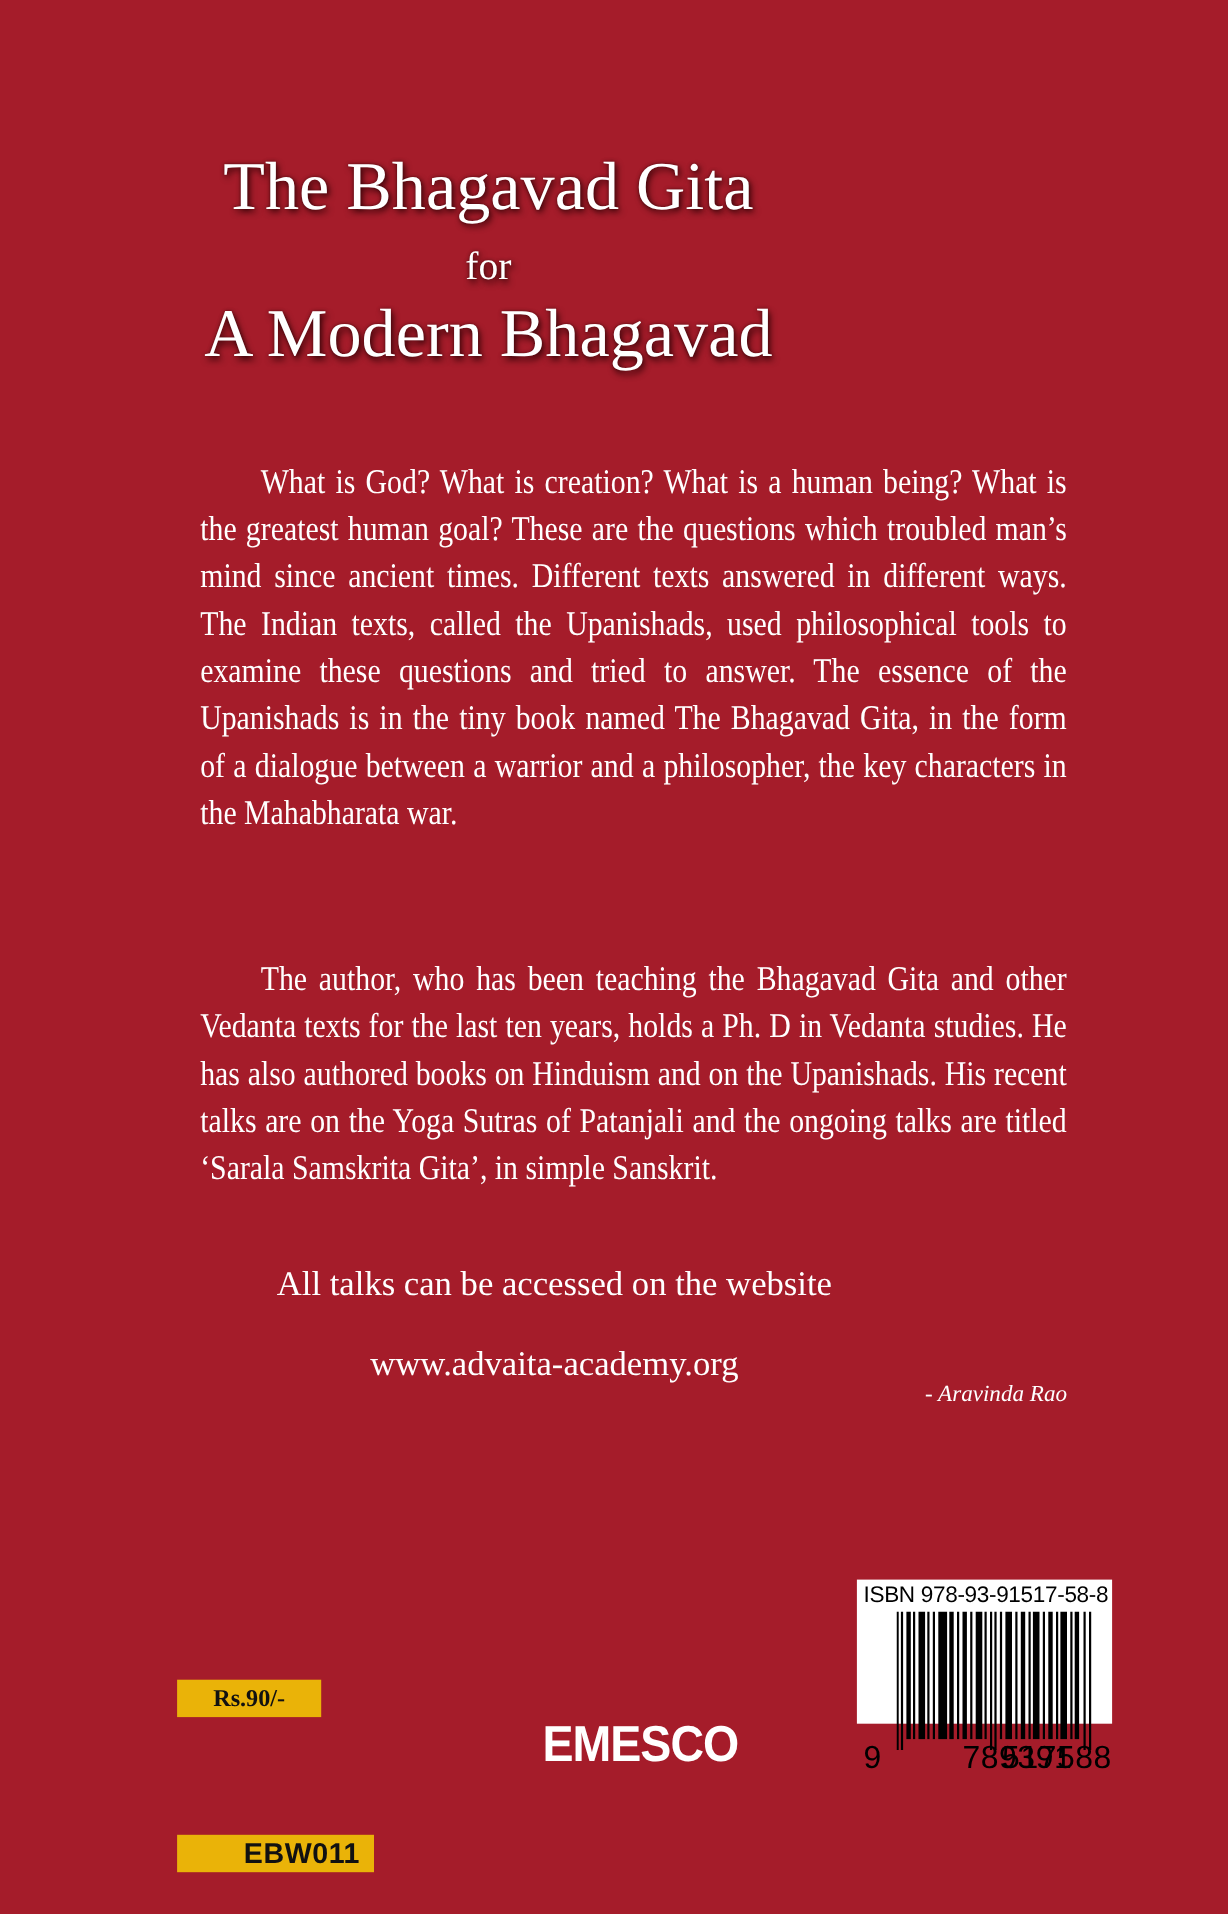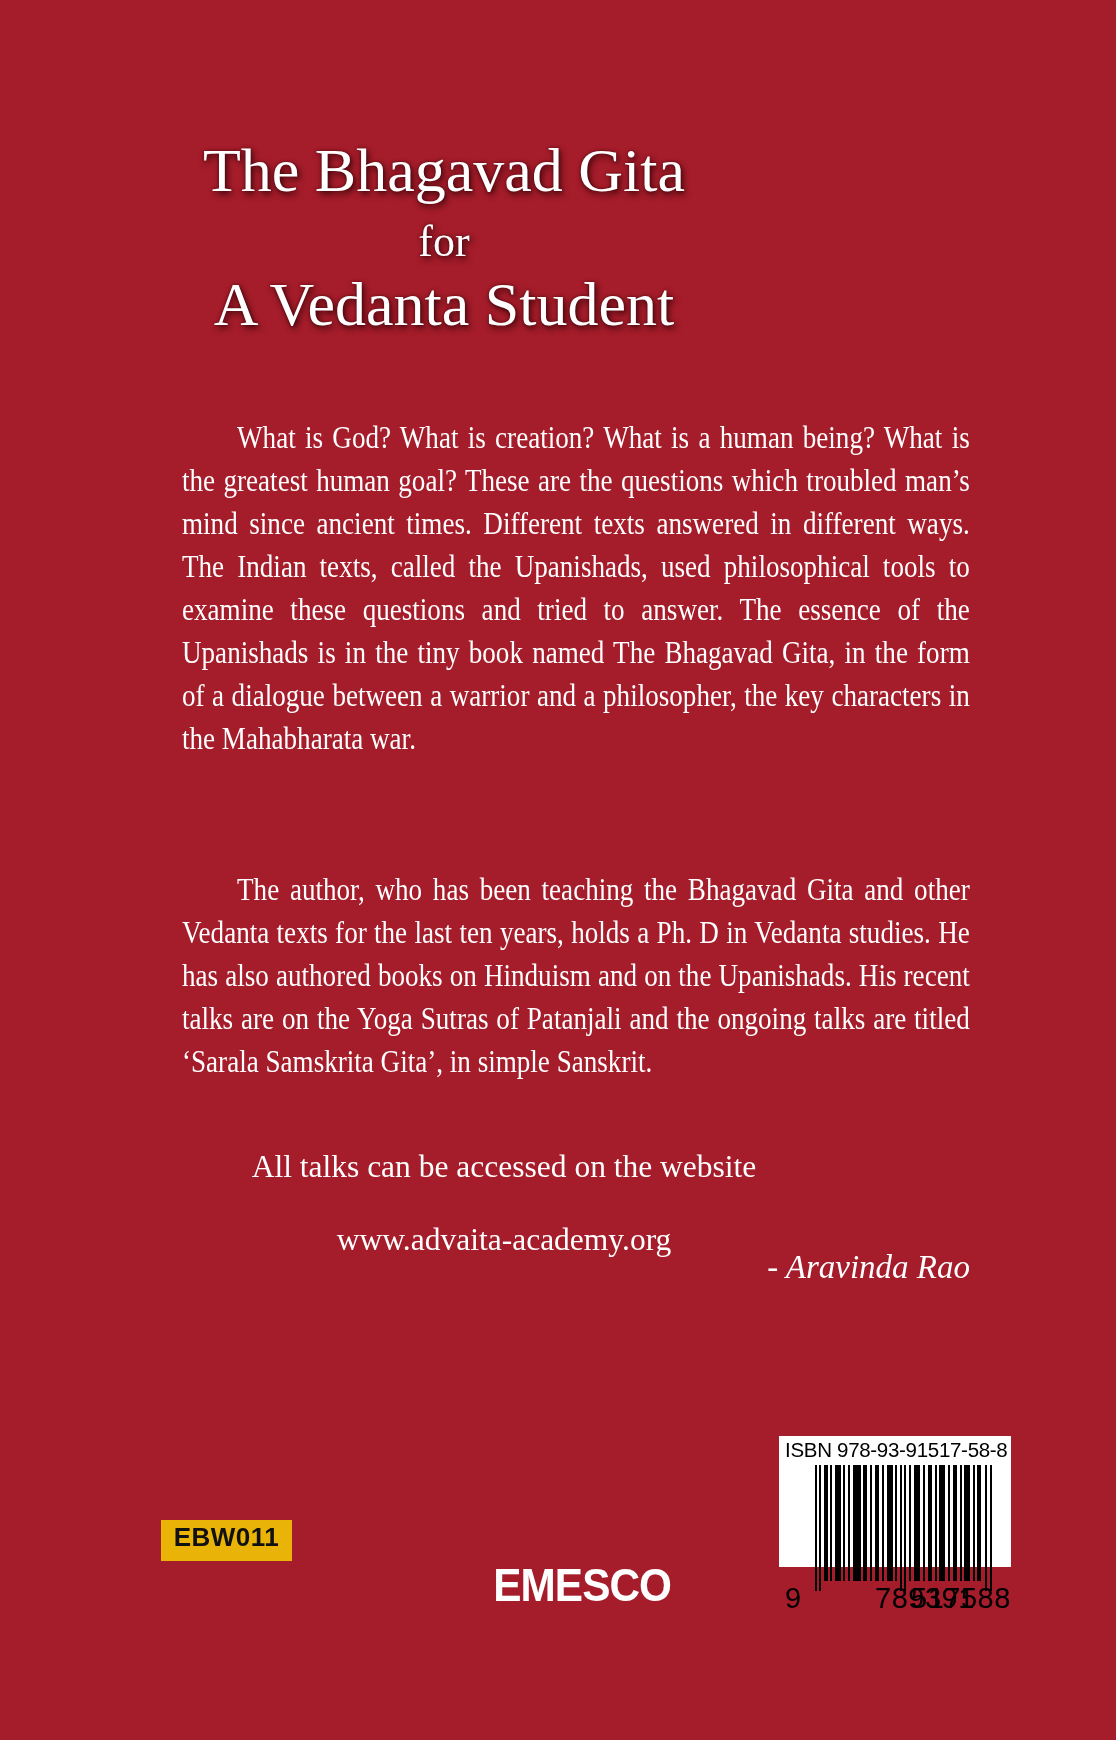--- a/index.html
+++ b/index.html
@@ -9,51 +9,51 @@
     position: relative; overflow: hidden;
     font-family: "Liberation Serif", "DejaVu Serif", serif;
     color: #ffffff;
   }
   .title-line {
     position: absolute; left: 0; width: 888px; text-align: center;
     color: #ffffff;
     text-shadow: 2px 3px 6px rgba(40,0,5,0.85), 0 0 3px rgba(40,0,5,0.6);
   }
   .t1 { top: 134px; font-size: 62px; line-height: 72px; }
-  .t2 { top: 220px; font-size: 44px; line-height: 44px; }
+  .t2 { top: 220px; font-size: 36px; line-height: 44px; }
   .t3 { top: 268px; font-size: 62px; line-height: 72px; }
 
   .body-text {
     position: absolute; left: 182px; width: 788px;
     font-size: 31.5px; line-height: 43px;
     text-align: justify;
     transform: scaleX(0.86); transform-origin: left top;
   }
   .body-text p { margin: 0; text-indent: 64px; }
   .p1 { top: 416px; width: 916px; }
   .p2 { top: 868px; width: 916px; }
 
   .center-line {
     position: absolute; left: 0; width: 1008px; text-align: center;
     font-size: 31.5px; line-height: 43px;
   }
   .c1 { top: 1145px; }
   .c2 { top: 1188px; margin-top: 30px; }
   .signature {
     position: absolute; right: 146px; top: 1246px;
-    font-size: 33px; font-style: italic; line-height: 43px;
+    font-size: 21px; font-style: italic; line-height: 43px;
   }
 
   .tag-box {
     position: absolute; left: 161px; width: 131px; height: 34px;
     background: #eab308; color: #111;
     display: flex; align-items: center; justify-content: center;
   }
   .price { top: 1527px; font-family: "Liberation Serif", serif; font-weight: bold; font-size: 22px; }
-  .code { top: 1520px; font-family: "Liberation Sans", sans-serif; font-weight: bold; font-size: 26px; letter-spacing: 0.5px; }
+  .code { top: 1668px; font-family: "Liberation Sans", sans-serif; font-weight: bold; font-size: 26px; letter-spacing: 0.5px; padding-left: 48px; }
 
   .publisher-logo {
     position: absolute; left: 486px; top: 1558px; width: 180px; height: 54px;
     font-family: "Liberation Sans", sans-serif; font-weight: bold;
     font-size: 46px; line-height: 54px; letter-spacing: -1px;
     color: #ffffff; text-align: center;
     transform: scaleX(0.92);
   }
 
   .barcode-box {
@@ -77,21 +77,21 @@
   .ean-left { position: absolute; left: 42px; top: 0; letter-spacing: 0.5px; margin-left: 48px; }
   .ean-right { position: absolute; left: 126px; top: 0; letter-spacing: 0.5px; }
 </style>
 </head>
 <body>
 
 <div>
 
   <div class="title-line t1">The Bhagavad Gita</div>
   <div class="title-line t2">for</div>
-  <div class="title-line t3">A Vedanta Student</div>
+  <div class="title-line t3">A Modern Bhagavad</div>
 
   <div class="body-text p1">
     <p>What is God? What is creation?  What is a human being? What is the greatest human goal?  These are the questions which troubled man’s mind since ancient times. Different texts answered in different ways. The Indian texts, called the Upanishads, used philosophical tools to examine these questions and tried to answer. The essence of the Upanishads is in the tiny book named The Bhagavad Gita, in the form of a dialogue between a warrior and a philosopher, the key characters in the Mahabharata war.</p>
   </div>
 
   <div class="body-text p2">
     <p>The author, who has been teaching the Bhagavad Gita and other Vedanta texts for the last ten years, holds a Ph. D in Vedanta studies. He has also authored books on Hinduism and on the Upanishads. His recent talks are on the Yoga Sutras of Patanjali and the ongoing talks are titled ‘Sarala Samskrita Gita’, in simple Sanskrit.</p>
   </div>
 
   <div class="center-line c1">All talks can be accessed on the website</div>

